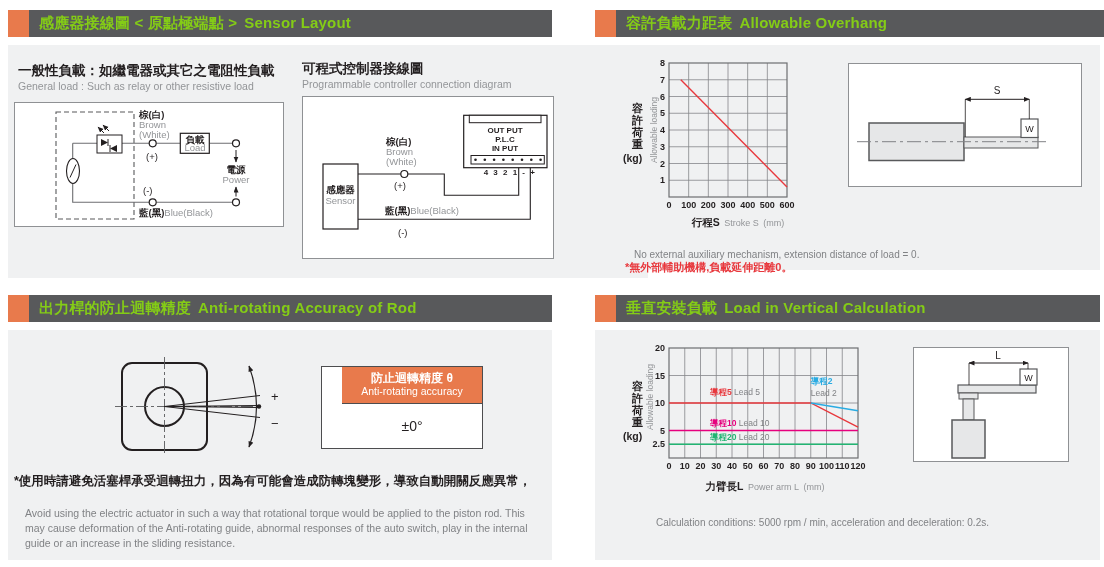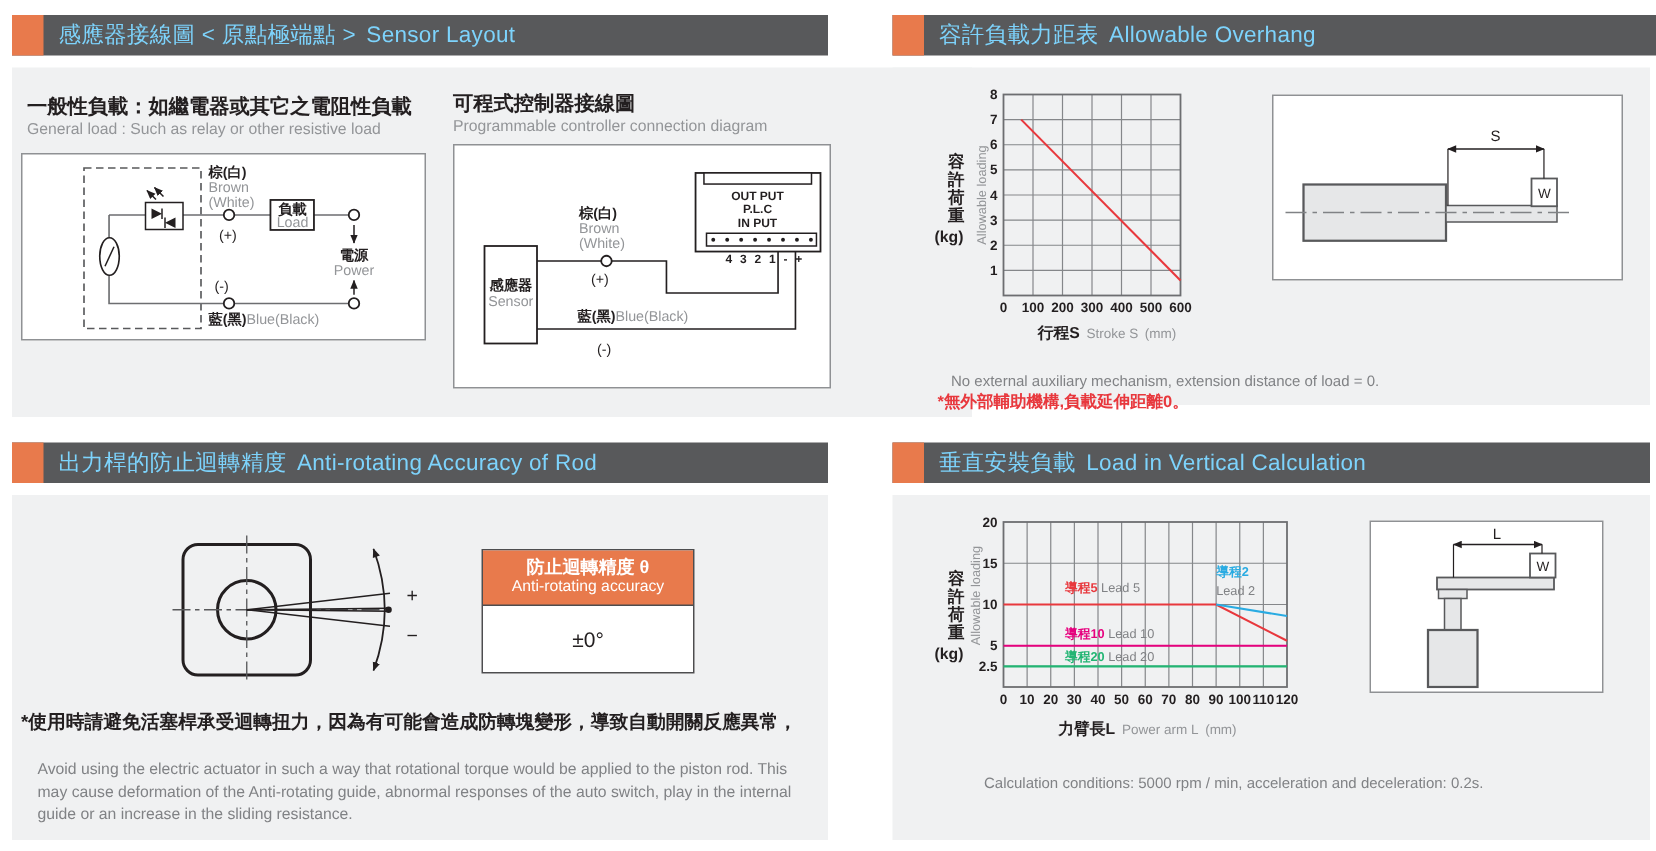--- a/index.html
+++ b/index.html
@@ -1,20 +1,20 @@
 <!DOCTYPE html>
 <html><head>
 <meta charset="utf-8">
 <style>
   html,body{margin:0;padding:0;background:#fff;}
   #page{position:relative;width:1104px;height:567px;background:#fff;overflow:hidden;
         font-family:"Liberation Sans","DejaVu Sans",sans-serif;color:#231f20;}
   .quad-header{position:absolute;height:27px;background:#58595b;display:flex;align-items:center;}
   .accent{width:21px;height:27px;background:#e87a4c;flex:0 0 auto;}
-  .qt{margin-left:10px;font-size:15px;font-weight:normal;color:#7dd3fc;white-space:nowrap;letter-spacing:.2px;}
+  .qt{margin-left:10px;font-size:15px;font-weight:bold;color:#84cc16;white-space:nowrap;letter-spacing:.2px;}
   .qt .en{margin-left:7px;}
   .panel{position:absolute;background:#f0f1f2;}
   .whitebox{position:absolute;background:#fff;border:1px solid #8f9194;}
   .h-zh{position:absolute;font-size:13.5px;font-weight:bold;color:#231f20;white-space:nowrap;}
   .h-en{position:absolute;font-size:10.5px;color:#939598;white-space:nowrap;}
   .note-red{position:absolute;font-size:11px;font-weight:bold;color:#e8383d;white-space:nowrap;margin-top:24px;}
   .note-gray{position:absolute;font-size:10px;color:#808285;white-space:nowrap;}
   .tick{font-family:"Liberation Sans","DejaVu Sans",sans-serif;font-size:9px;font-weight:bold;fill:#231f20;}
   .slabel{font-family:"Liberation Sans","DejaVu Sans",sans-serif;font-size:8.5px;}
   svg text{font-family:"Liberation Sans","DejaVu Sans",sans-serif;}
@@ -217,21 +217,21 @@
         <line x1="51.5" y1="51.5" x2="147" y2="40.5"></line>
         <line x1="51.5" y1="51.5" x2="147" y2="62.5"></line>
         <line x1="51.5" y1="51.5" x2="146" y2="50.5"></line>
         <line x1="51.5" y1="51.5" x2="146" y2="52.5"></line>
       </g>
       <circle cx="146" cy="51.5" r="2.2" fill="#231f20"></circle>
       <path d="M136,11 Q151,51.5 136,92" fill="none" stroke="#231f20" stroke-width="1.2" marker-start="url(#mAr)" marker-end="url(#mA)"></path>
       <text x="158" y="46" font-size="13" fill="#231f20">+</text>
       <text x="158" y="73" font-size="13" fill="#231f20">−</text>
     </svg>
-    <div class="abox" style="left:313px;top:36px;">
+    <div class="abox" style="left:313px;top:36px;padding-left:20px;">
       <div class="abox-head">
         <div class="l1">防止迴轉精度 θ</div>
         <div class="l2">Anti-rotating accuracy</div>
       </div>
       <div class="abox-val">±0°</div>
     </div>
     <div class="bl-zh" style="left:6px;top:143px;">*使用時請避免活塞桿承受迴轉扭力，因為有可能會造成防轉塊變形，導致自動開關反應異常，</div>
     <div class="bl-en" style="left:17px;top:176px;width:514px;">Avoid using the electric actuator in such a way that rotational torque would be applied to the piston rod. This may cause deformation of the Anti-rotating guide, abnormal responses of the auto switch, play in the internal guide or an increase in the sliding resistance.</div>
   </div>
 

